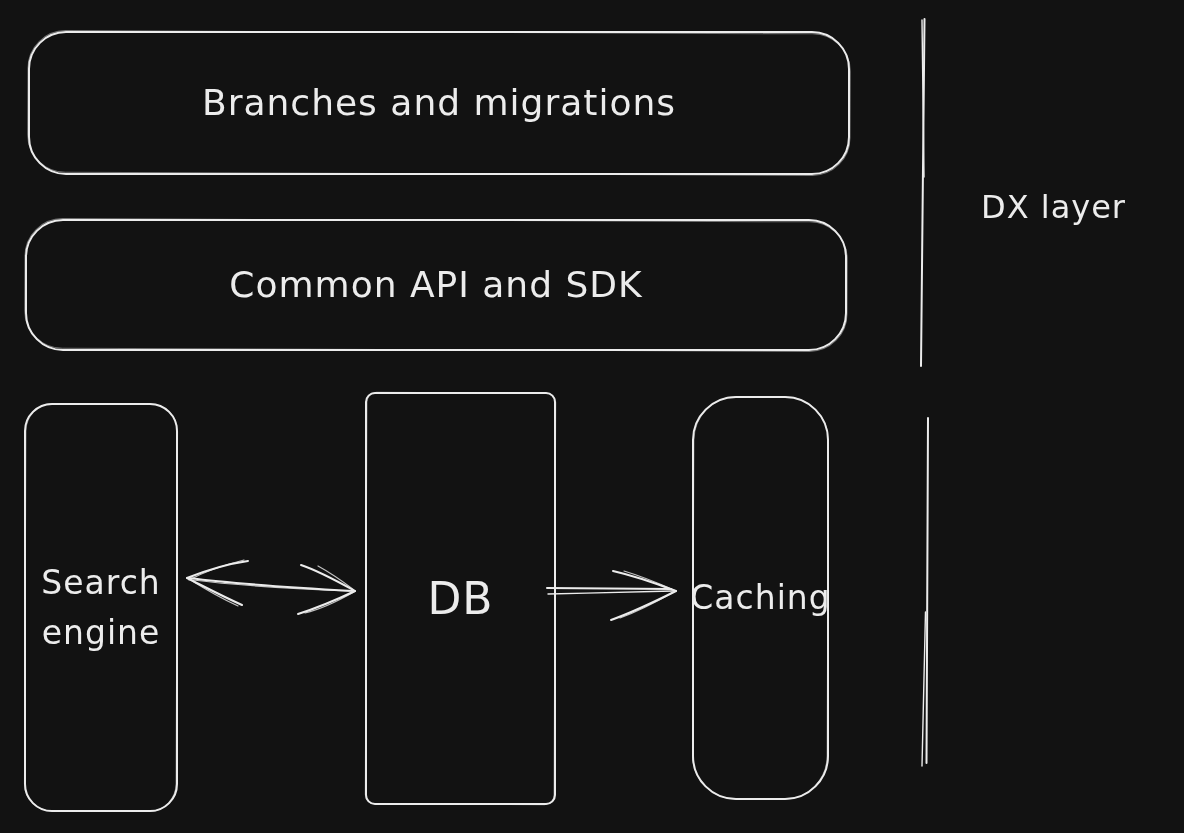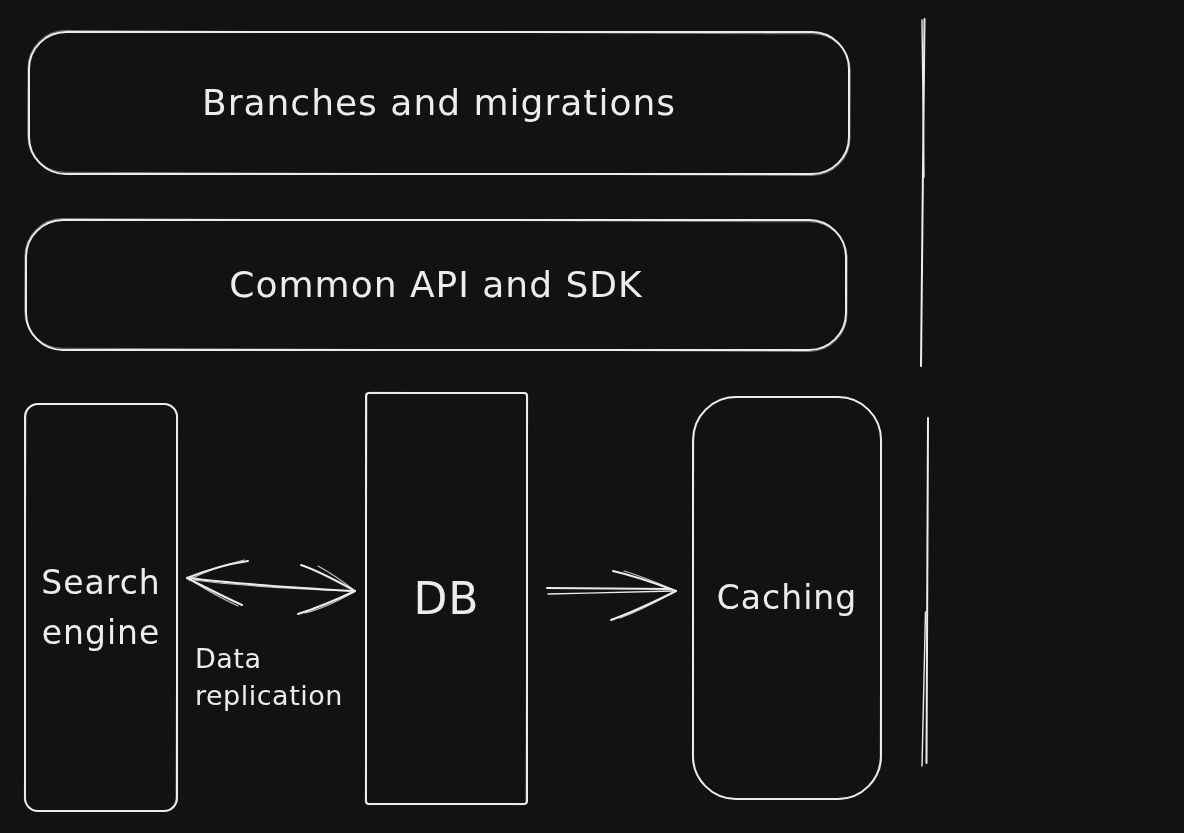--- a/index.html
+++ b/index.html
@@ -50,29 +50,29 @@
   .node-branches {
     left: 28px; top: 31px; width: 822px; height: 144px;
     border-radius: 38px;
   }
   .node-common {
     left: 25px; top: 219px; width: 822px; height: 132px;
     border-radius: 38px;
   }
   .node-search {
     left: 24px; top: 403px; width: 154px; height: 409px;
-    border-radius: 14px;
+    border-radius: 28px;
     justify-content: flex-end;
   }
   .node-db {
-    left: 365px; top: 392px; width: 163px; height: 413px;
-    border-radius: 4px;
+    left: 365px; top: 392px; width: 191px; height: 413px;
+    border-radius: 10px;
   }
   .node-caching {
-    left: 692px; top: 396px; width: 190px; height: 404px;
+    left: 692px; top: 396px; width: 137px; height: 404px;
     border-radius: 44px;
   }
   .node-label {
     font-size: 36px;
     letter-spacing: 1px;
     line-height: 1.45;
     padding: 0 8px;
   }
   .node-search .node-label { font-size: 33px; line-height: 1.5; }
   .node-db .node-label { font-size: 44px; }
@@ -152,18 +152,18 @@
   </div>
 
   <div class="node node-db">
     <span class="node-label">DB</span>
   </div>
 
   <div class="node node-caching">
     <span class="node-label">Caching</span>
   </div>
 
-  <div class="conn-label label-data-replication">Data replication</div>
 
 
+  <div class="side-label dx-label">DX layer</div>
 
 
 </div>
 
 </body></html>

